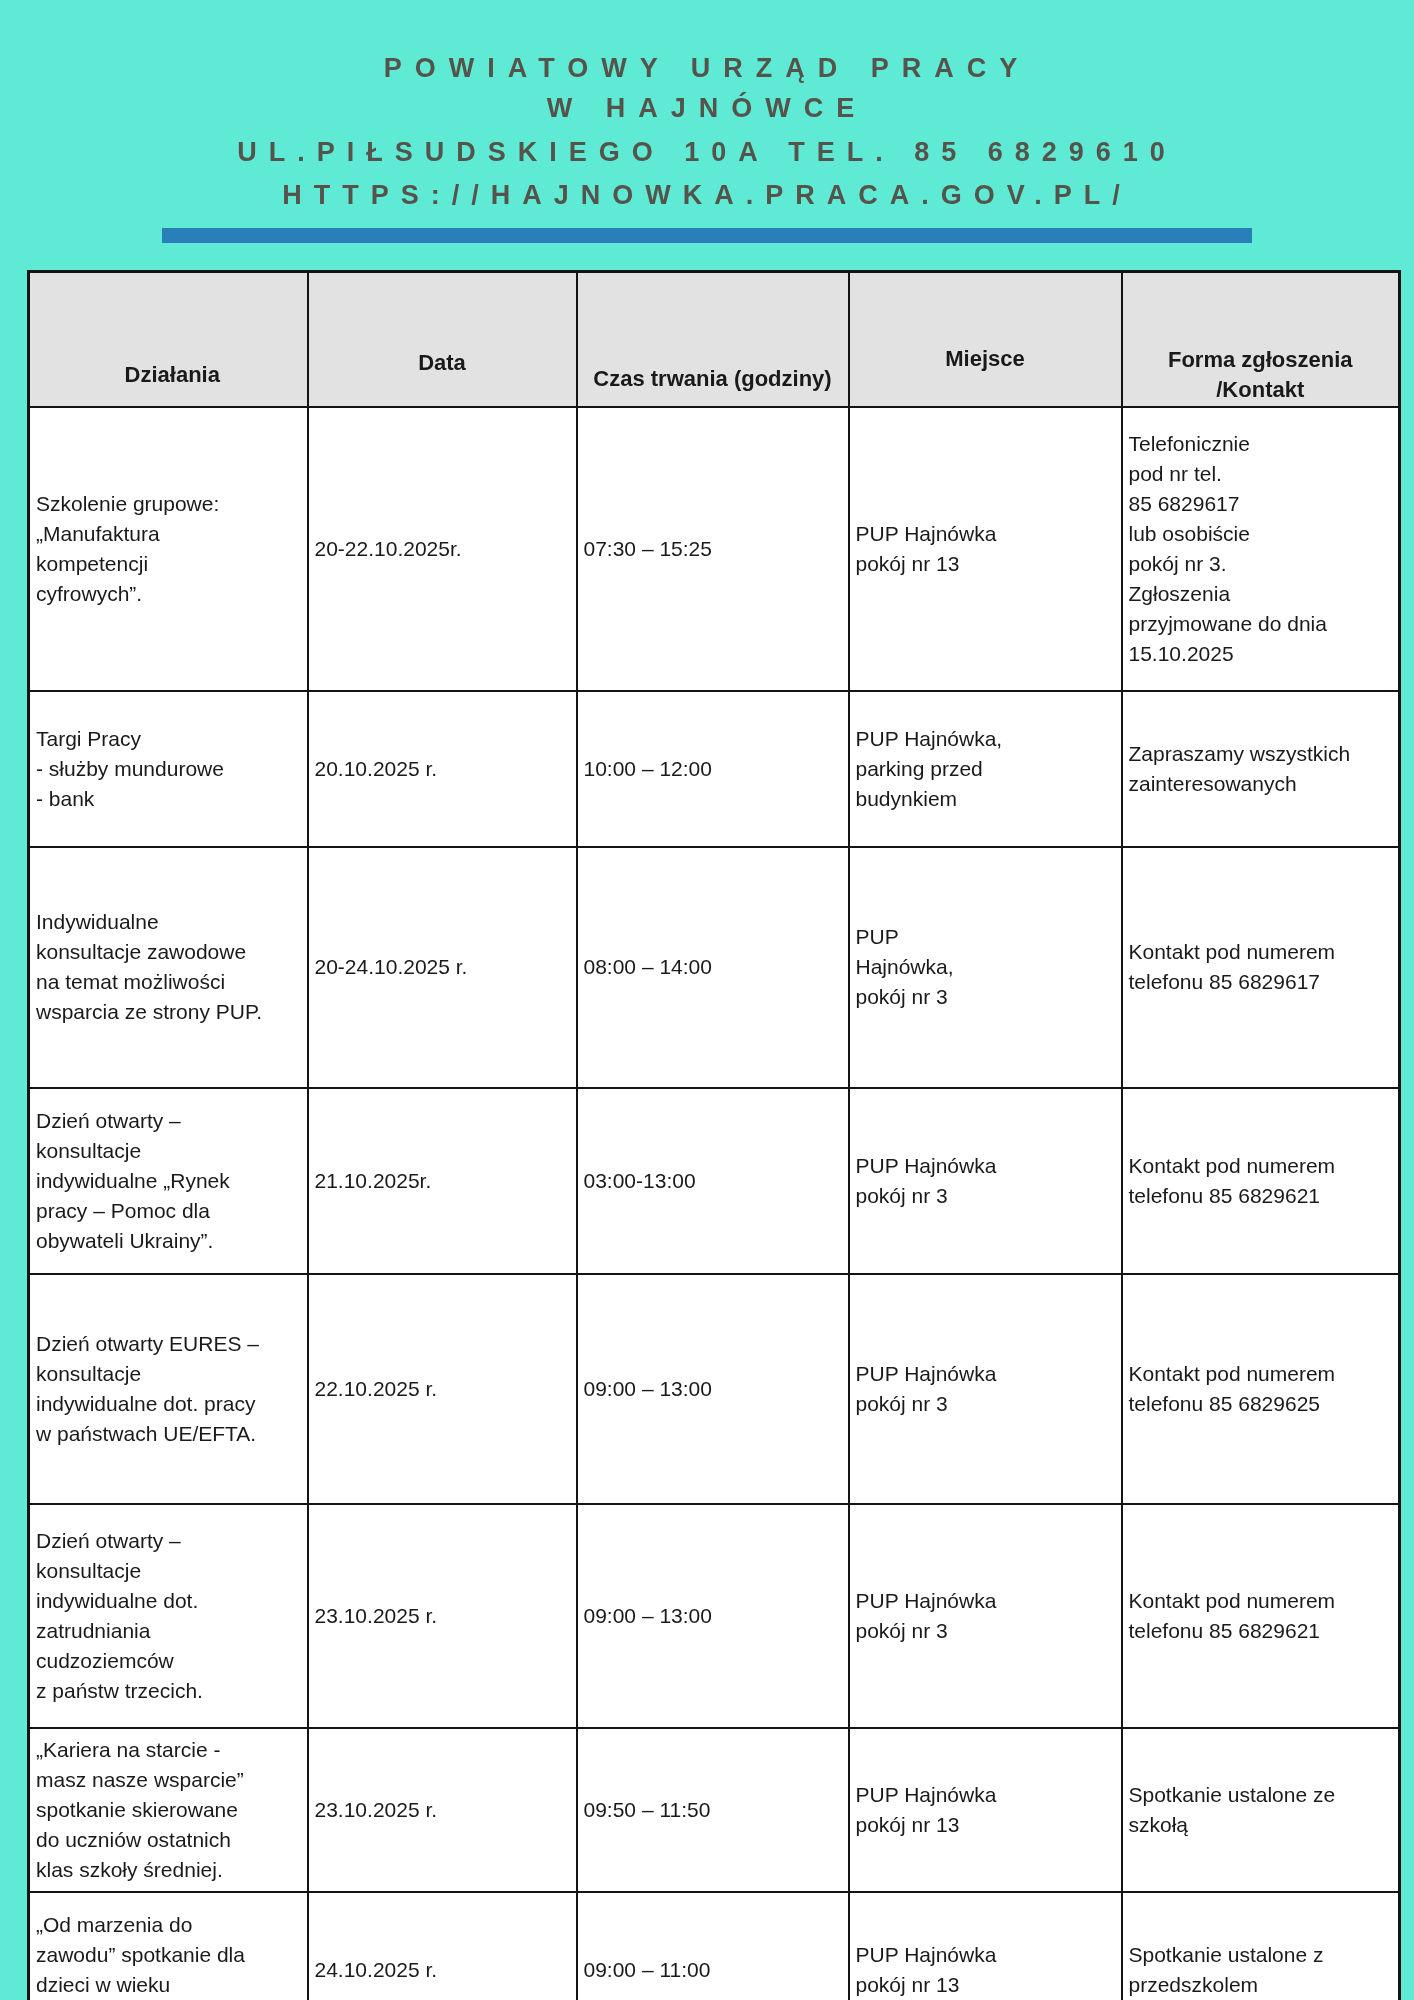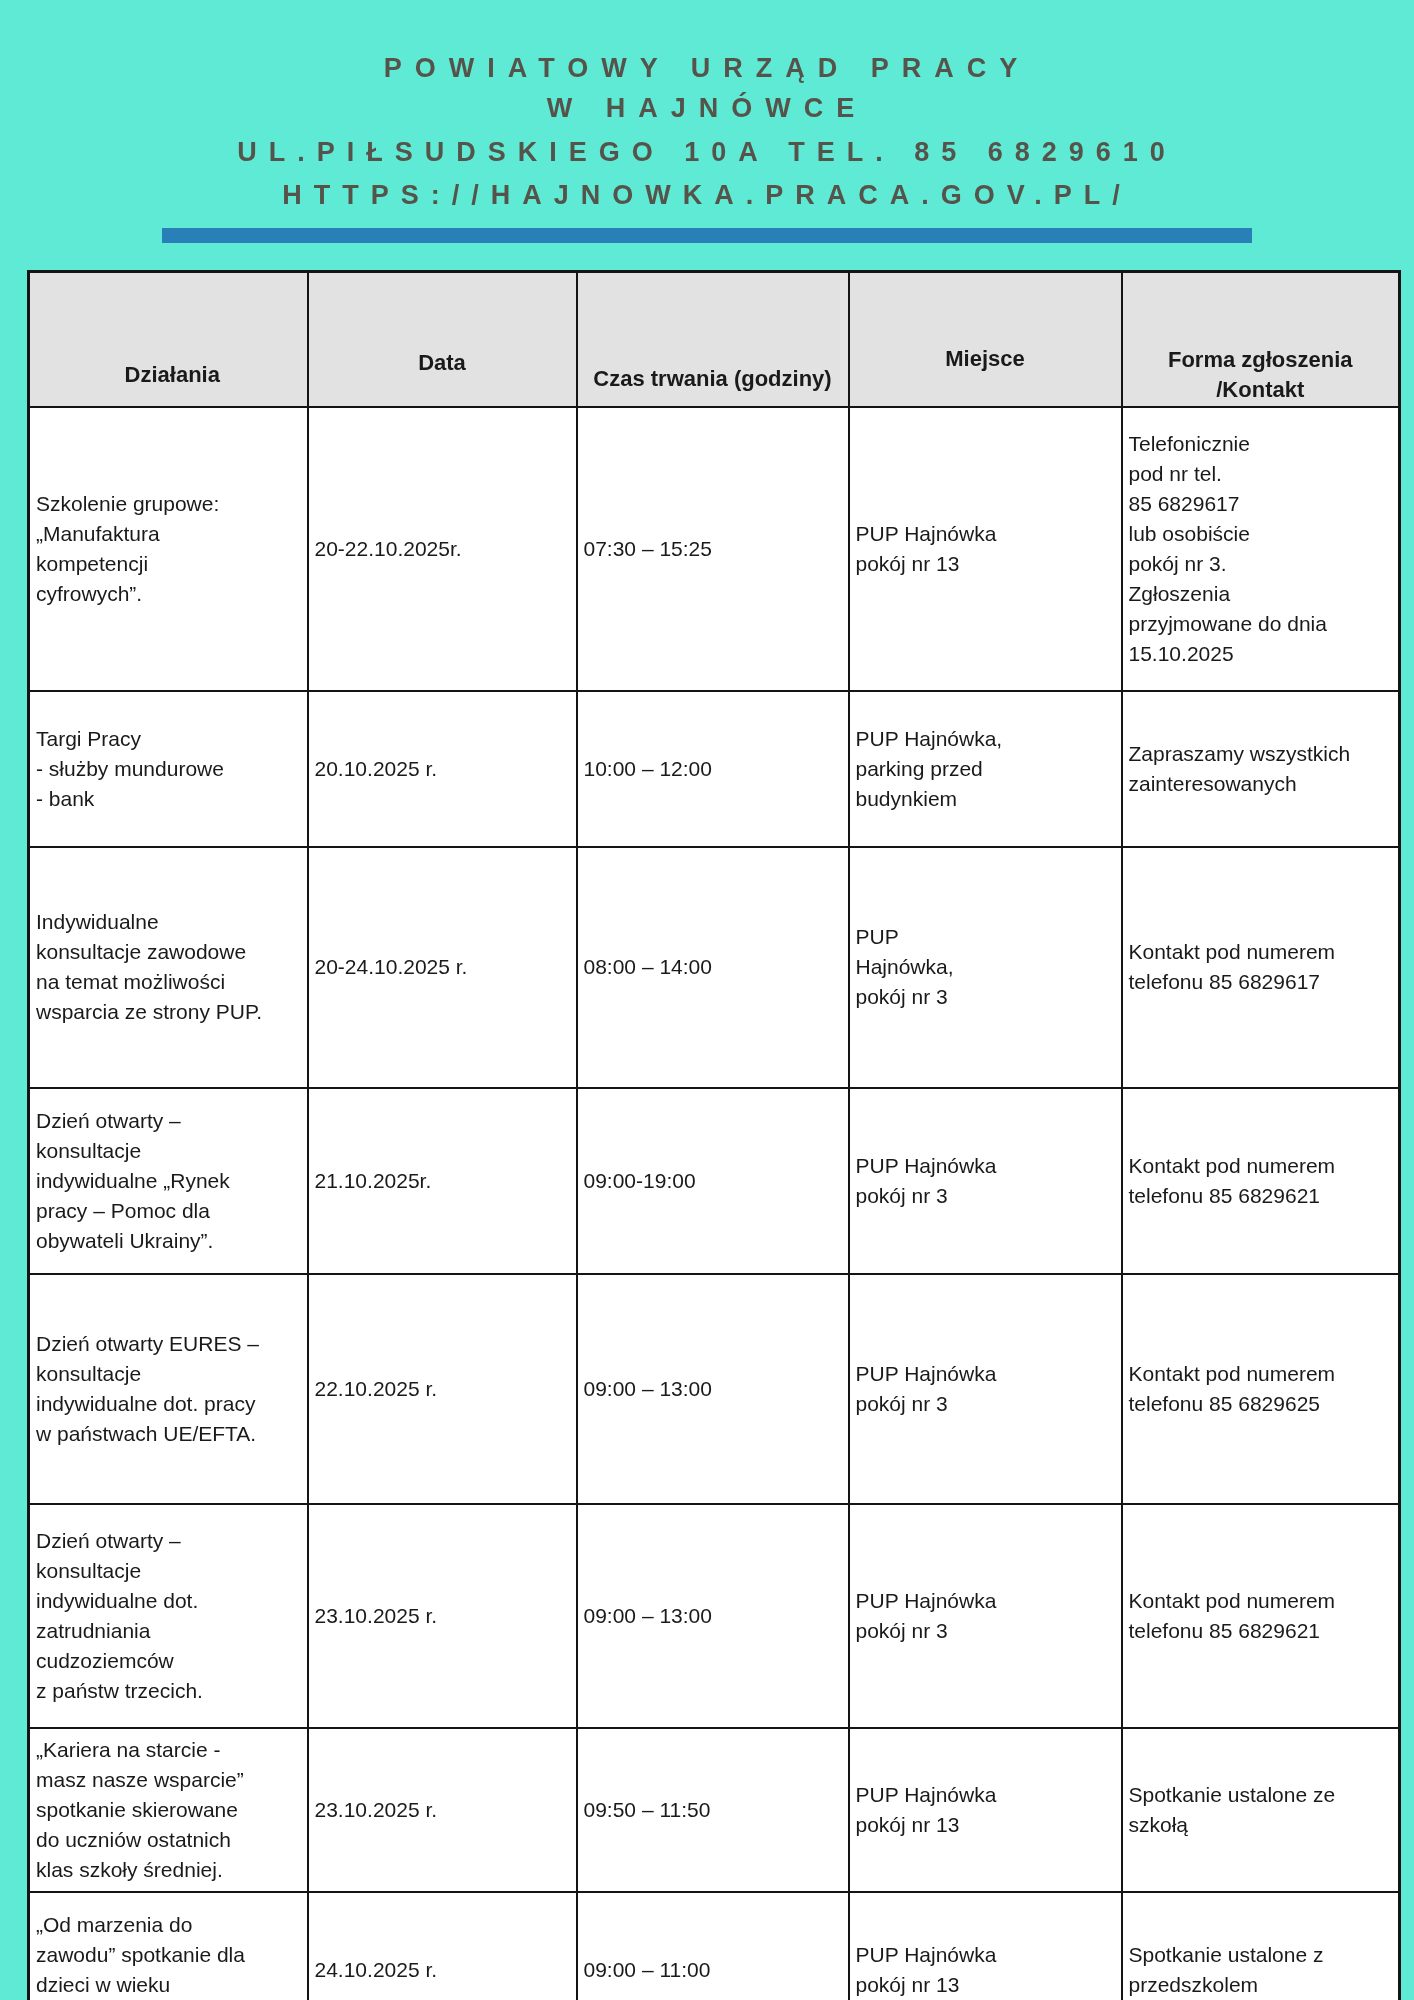--- a/index.html
+++ b/index.html
@@ -172,21 +172,21 @@
         <td class="c5">Kontakt pod numerem
 telefonu 85 6829617</td>
       </tr>
       <tr class="r3">
         <td class="c1">Dzień otwarty –
 konsultacje
 indywidualne „Rynek
 pracy – Pomoc dla
 obywateli Ukrainy”.</td>
         <td class="c2">21.10.2025r.</td>
-        <td class="c3">09:00-19:00</td>
+        <td class="c3">03:00-13:00</td>
         <td class="c4">PUP Hajnówka
 pokój nr 3</td>
         <td class="c5">Kontakt pod numerem
 telefonu 85 6829621</td>
       </tr>
       <tr class="r4">
         <td class="c1">Dzień otwarty EURES –
 konsultacje
 indywidualne dot. pracy
 w państwach UE/EFTA.</td>

